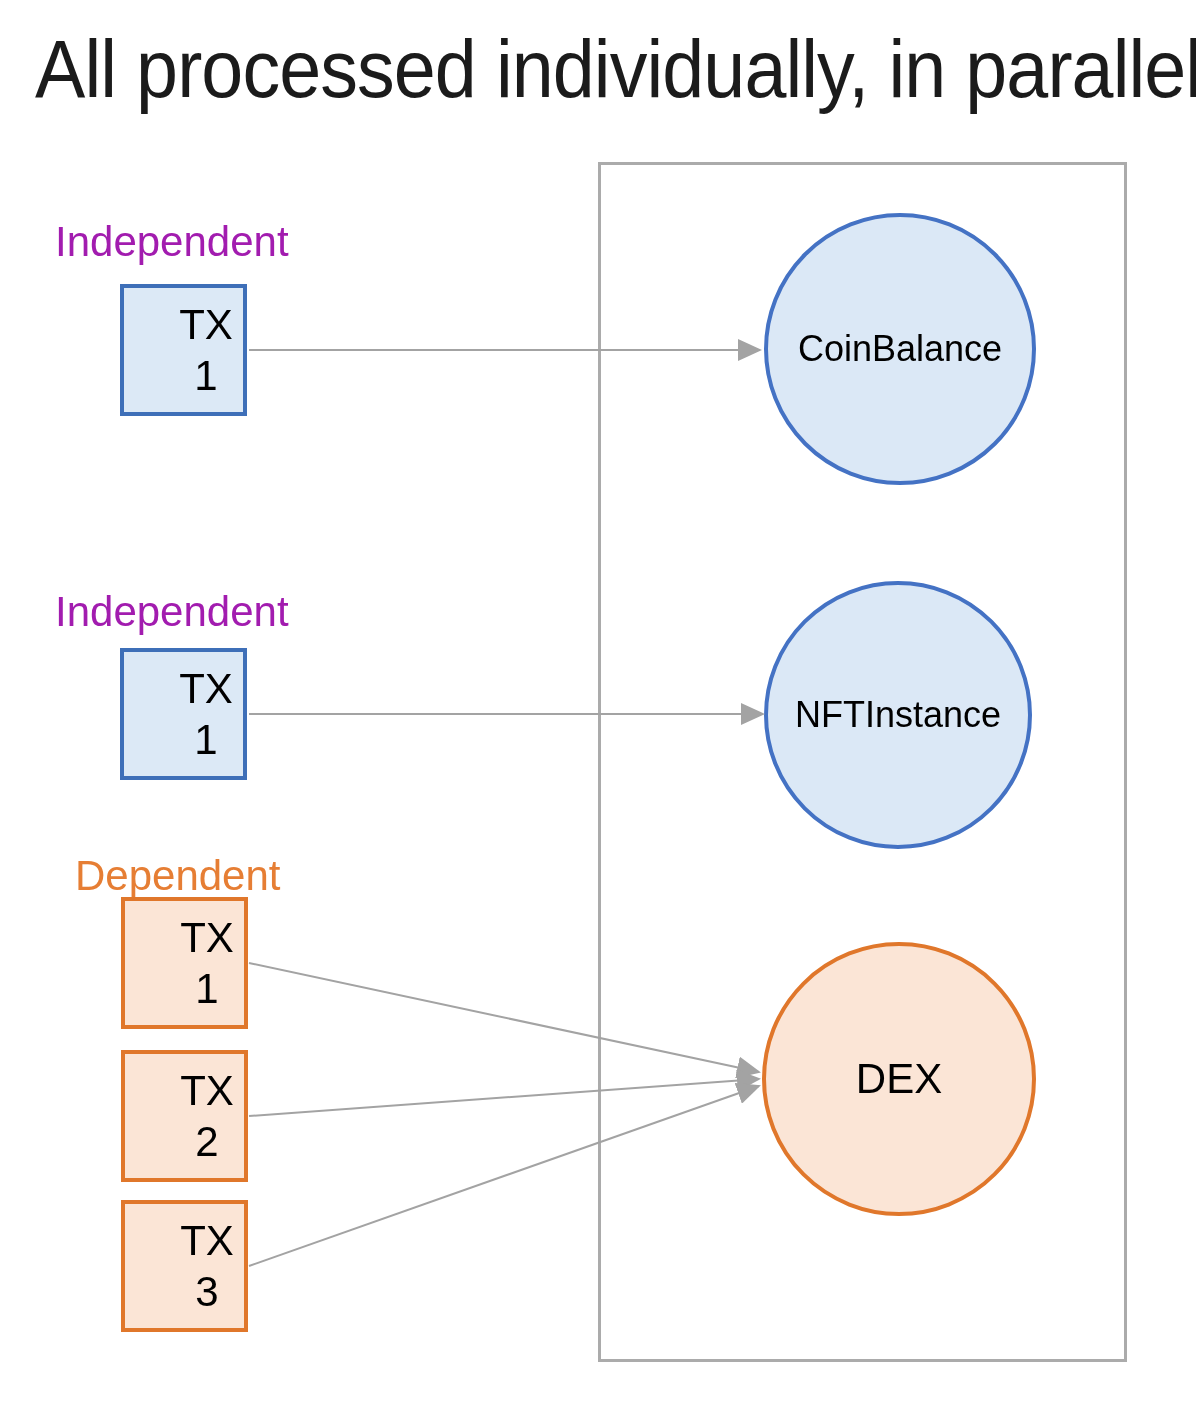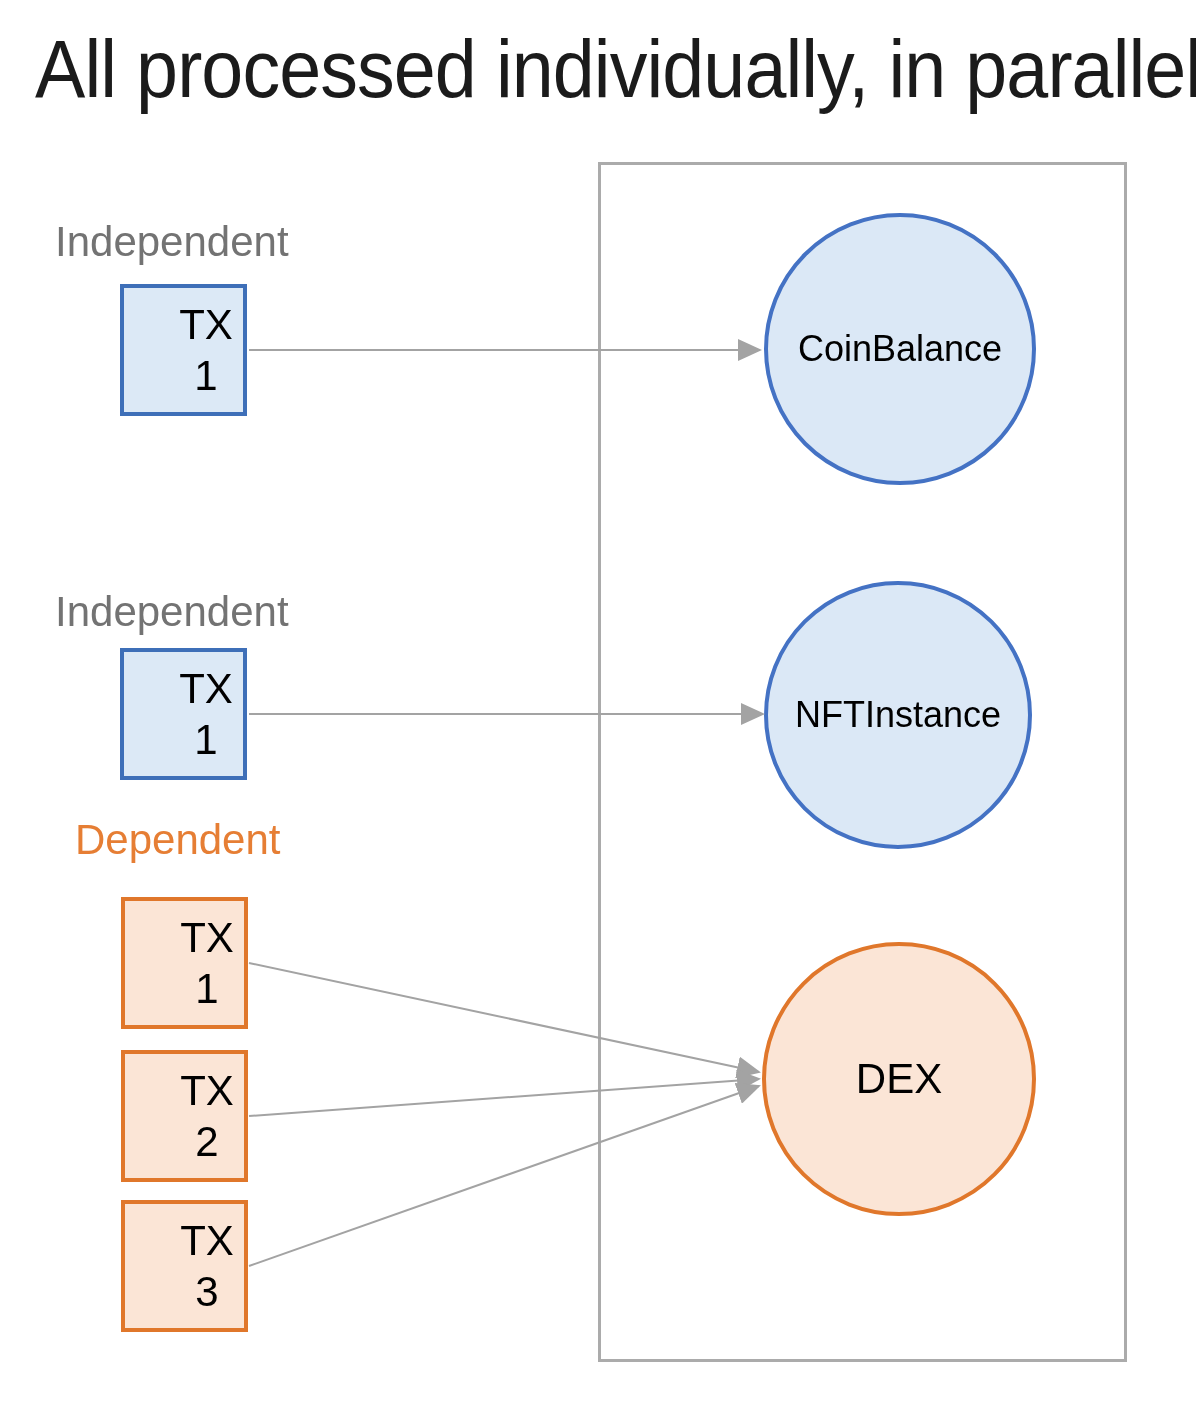--- a/index.html
+++ b/index.html
@@ -30,21 +30,21 @@
     border:3px solid #ababab;
     box-sizing:border-box;
     background:transparent;
   }
   .section-label{
     position:absolute;
     font-size:42px;
     font-weight:400;
     white-space:nowrap;
   }
-  .label-blue{ color:#737373; }
+  .label-blue{ color:#a21caf; }
   .label-orange{ color:#e67e34; }
   .tx-box{
     position:absolute;
     width:127px; height:132px;
     box-sizing:border-box;
     display:flex;
     flex-direction:column;
     align-items:center;
     justify-content:center;
     text-align:center;
@@ -73,21 +73,21 @@
   .circle-coin{ left:764px; top:213px; width:272px; height:272px; }
   .circle-nft{ left:764px; top:581px; width:268px; height:268px; }
   .circle-dex{ left:762px; top:942px; width:274px; height:274px; font-size:42px; }
   .box-ind1{ left:120px; top:284px; }
   .box-ind2{ left:120px; top:648px; }
   .box-dep1{ left:121px; top:897px; }
   .box-dep2{ left:121px; top:1050px; }
   .box-dep3{ left:121px; top:1200px; }
   .lbl-ind1{ left:55px; top:218px; }
   .lbl-ind2{ left:55px; top:588px; }
-  .lbl-dep{ left:75px; top:816px; }
+  .lbl-dep{ left:75px; top:852px; }
   .connector-layer{
     position:absolute;
     left:0; top:0;
     width:1196px; height:1418px;
     pointer-events:none;
   }
 </style>
 </head>
 <body>
 

